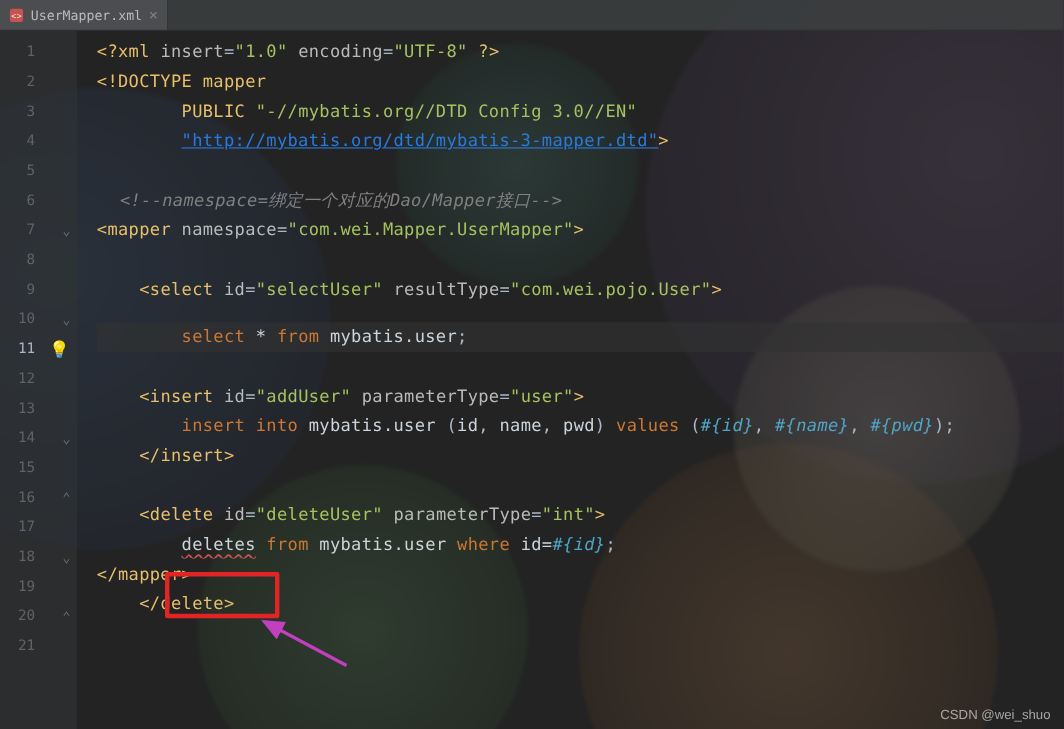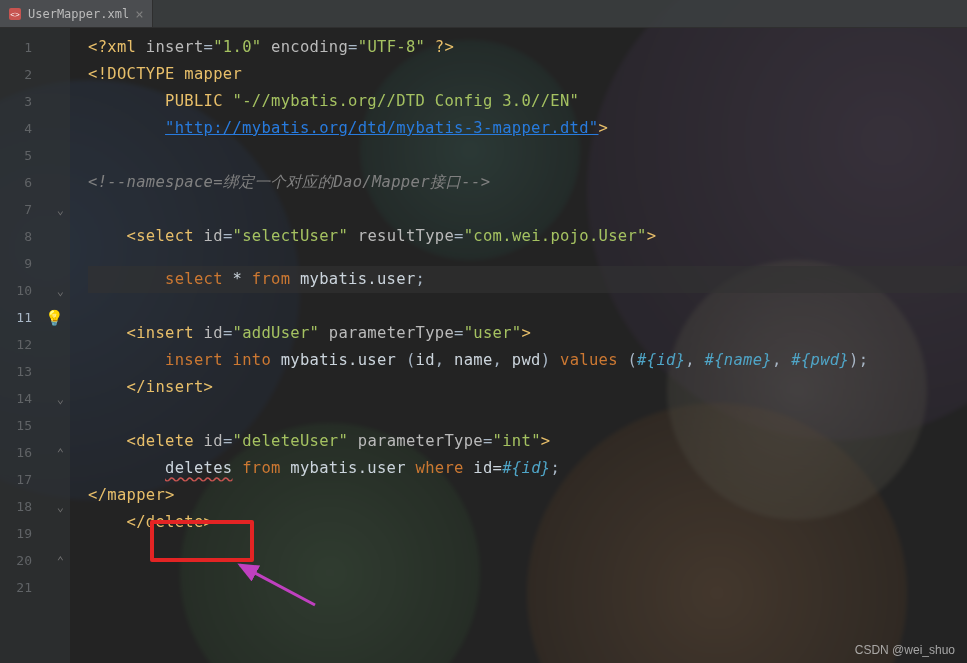--- a/index.html
+++ b/index.html
@@ -90,21 +90,21 @@
   }
   .caret-row { background: rgba(50,50,50,0.6); margin-top: 16px; }
 
   
   .tagang { color: #e8bf6a; }
   .tagname { color: #e8bf6a; }
   .attr { color: #bababa; }
   .val { color: #a5c261; }
   .kw { color: #cc7832; }
   .punc { color: #a9b7c6; }
-  .cmt { color: #808080; font-style: italic; }
+  .cmt { color: #808080; font-style: italic; margin-left: 21px; }
   .param { color: #4fa5c7; font-style: italic; }
   .plain { color: #cbd4dc; }
   .err { color:#cbd4dc; text-decoration: underline wavy #c75450; text-underline-offset:3px;}
   .doctype { color:#e8bf6a; }
   .httpstr { color:#287bde; text-decoration: underline;}
   .dtdstr { color:#a5c261; }
 
   
   .redbox {
     position: absolute;
@@ -184,20 +184,21 @@
     <div class="line"><span class="doctype">&lt;!DOCTYPE </span><span class="doctype">mapper</span></div>
 
     <div class="line">        <span class="doctype">PUBLIC</span> <span class="dtdstr">"-//mybatis.org//DTD Config 3.0//EN"</span></div>
 
     <div class="line">        <span class="val httpstr">"http://mybatis.org/dtd/mybatis-3-mapper.dtd"</span><span class="doctype">&gt;</span></div>
 
     <div class="line"> </div>
 
     <div class="line"><span class="cmt">&lt;!--namespace=绑定一个对应的Dao/Mapper接口--&gt;</span></div>
 
+    <div class="line"><span class="tagang">&lt;</span><span class="tagname">mapper</span> <span class="attr">namespace</span><span class="punc">=</span><span class="val">"com.wei.Mapper.UserMapper"</span><span class="tagang">&gt;</span></div>
 
     <div class="line"> </div>
 
 
     <div class="line">    <span class="tagang">&lt;</span><span class="tagname">select</span> <span class="attr">id</span><span class="punc">=</span><span class="val">"selectUser"</span> <span class="attr">resultType</span><span class="punc">=</span><span class="val">"com.wei.pojo.User"</span><span class="tagang">&gt;</span></div>
 
     <div class="line caret-row">        <span class="kw">select</span><span class="plain"> * </span><span class="kw">from</span><span class="plain"> mybatis.user</span><span class="punc">;</span></div>
 
 
     <div class="line"> </div>

